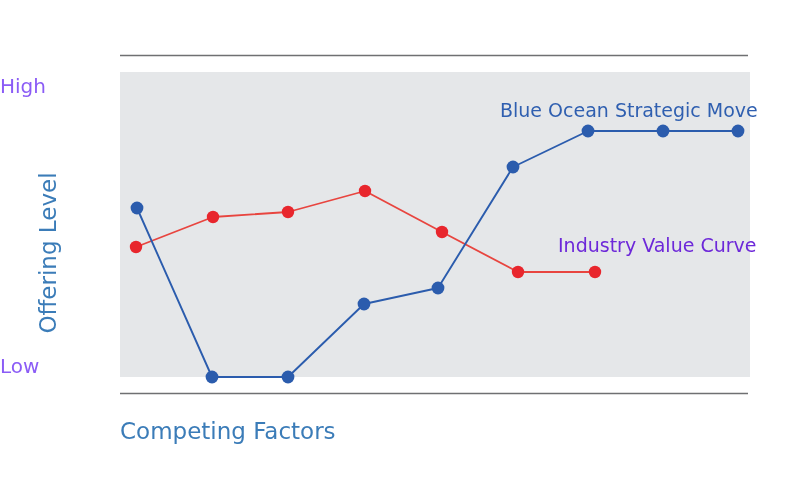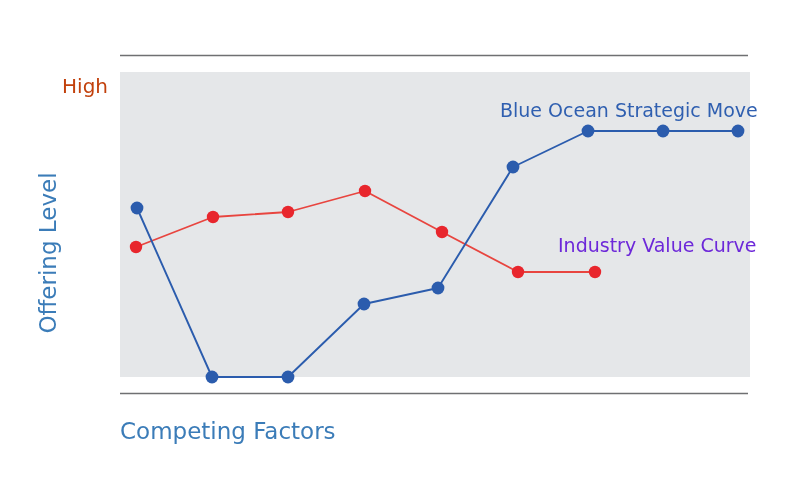--- a/index.html
+++ b/index.html
@@ -7,24 +7,24 @@
     width:801px;height:500px;background:#ffffff;
     font-family:"Liberation Sans", sans-serif;
     overflow:hidden;position:relative;
   }
   #chart-root{position:absolute;left:0;top:0;width:801px;height:500px;}
   svg.canvas{position:absolute;left:0;top:0;width:801px;height:500px;display:block;}
 
   .tick-label{
     position:absolute;
     font-size:20px;
-    color:#c2410c;
+    color:#8b5cf6;
     font-family:"DejaVu Sans", sans-serif;
     white-space:nowrap;
-    text-align:right;
+    text-align:left;
   }
   #tick-high{left:0px;top:74px;width:108px;}
   #tick-low{left:0px;top:354px;width:108px;}
 
   #y-axis-title{
     position:absolute;
     left:-47px;top:240px;
     width:190px;
     transform:rotate(-90deg);
     transform-origin:center center;
@@ -84,20 +84,21 @@
       <circle cx="364" cy="304" r="6.4" fill="#2b5cad"></circle>
       <circle cx="438" cy="288" r="6.4" fill="#2b5cad"></circle>
       <circle cx="513" cy="167" r="6.4" fill="#2b5cad"></circle>
       <circle cx="588" cy="131" r="6.4" fill="#2b5cad"></circle>
       <circle cx="663" cy="131" r="6.4" fill="#2b5cad"></circle>
       <circle cx="738" cy="131" r="6.4" fill="#2b5cad"></circle>
     </g>
   </svg>
 
   <div class="tick-label" id="tick-high">High</div>
+  <div class="tick-label" id="tick-low">Low</div>
 
   <div id="y-axis-title">Offering Level</div>
   <div id="x-axis-title">Competing Factors</div>
 
   <div class="series-annotation" id="annotation-blue">Blue Ocean Strategic Move</div>
   <div class="series-annotation" id="annotation-red">Industry Value Curve</div>
 
 </div>
 
 </body></html>

